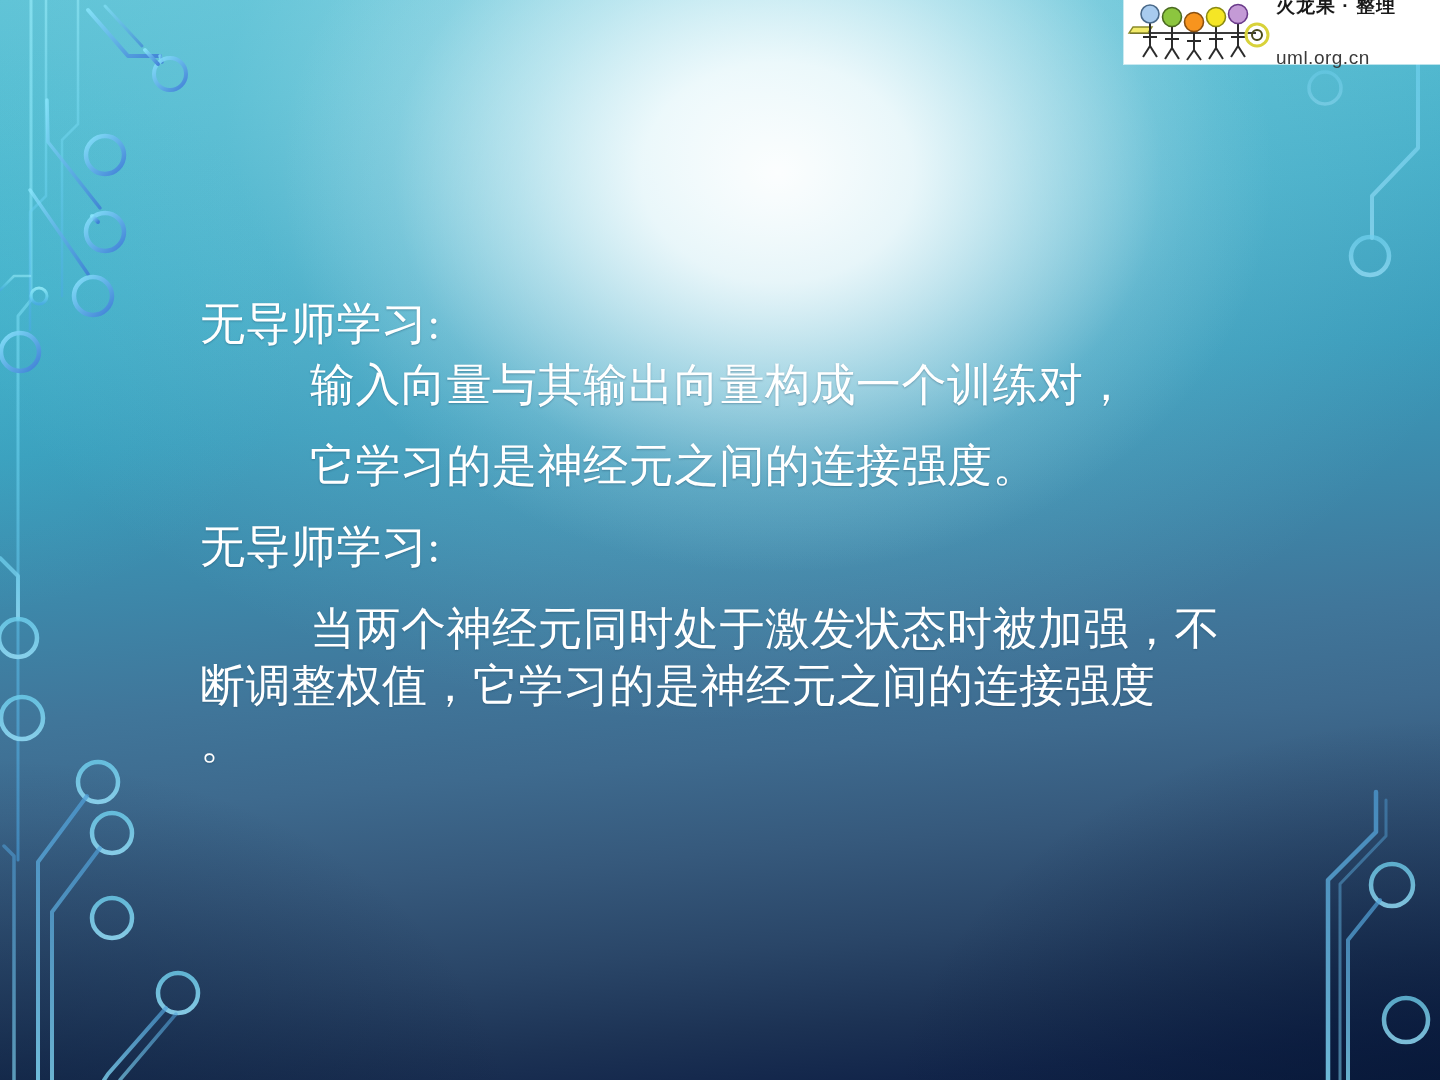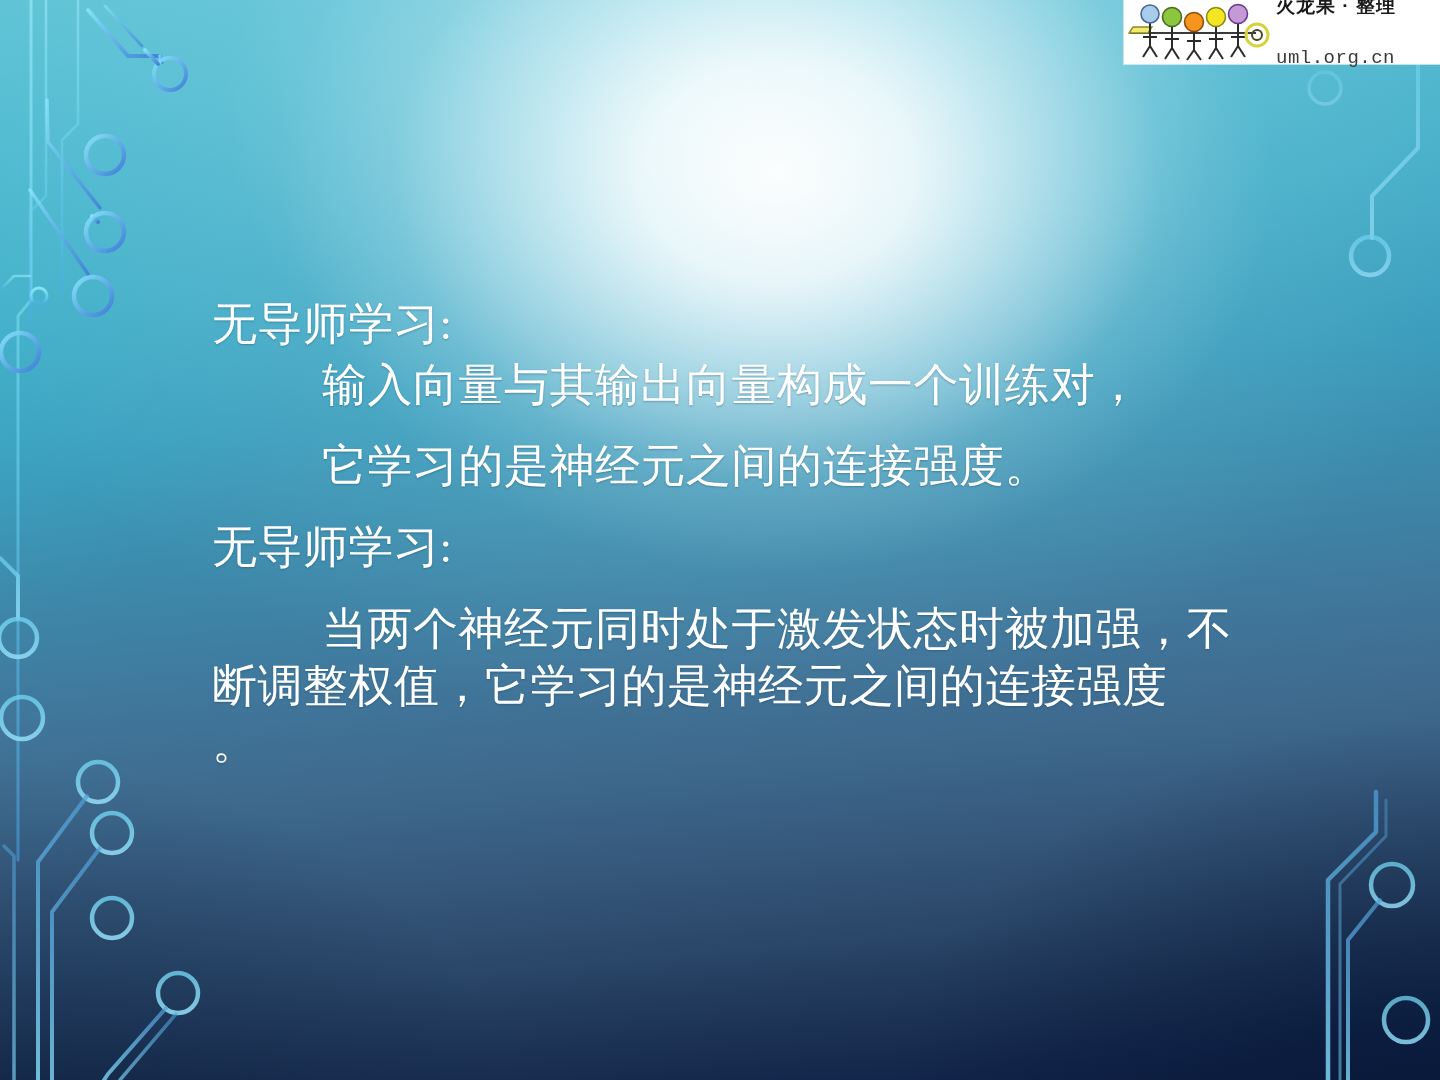--- a/index.html
+++ b/index.html
@@ -75,31 +75,31 @@
   }
   #logo .cn {
     font-family: Liberation Sans, sans-serif;
     font-size: 19px;
     font-weight: bold;
     color: #1a1a1a;
     letter-spacing: 1px;
     white-space: nowrap;
   }
   #logo .en {
-    font-family: Liberation Mono, monospace;
+    font-family: Liberation Sans, sans-serif;
     font-size: 19px;
     color: #3a3a3a;
     letter-spacing: 0.5px;
     white-space: nowrap;
     margin-top: 32px;
   }
 
   #body-text {
     position: absolute;
-    left: 212px;
+    left: 200px;
     top: 296px;
     width: 1080px;
     color: #ffffff;
     font-size: 45px;
     line-height: 1.27;
     letter-spacing: 0.5px;
     text-shadow: 0 1px 2px rgba(20,60,90,0.35);
   }
   .para { margin: 0 0 4px 0; }
   .para.indent { text-indent: 110px; }

